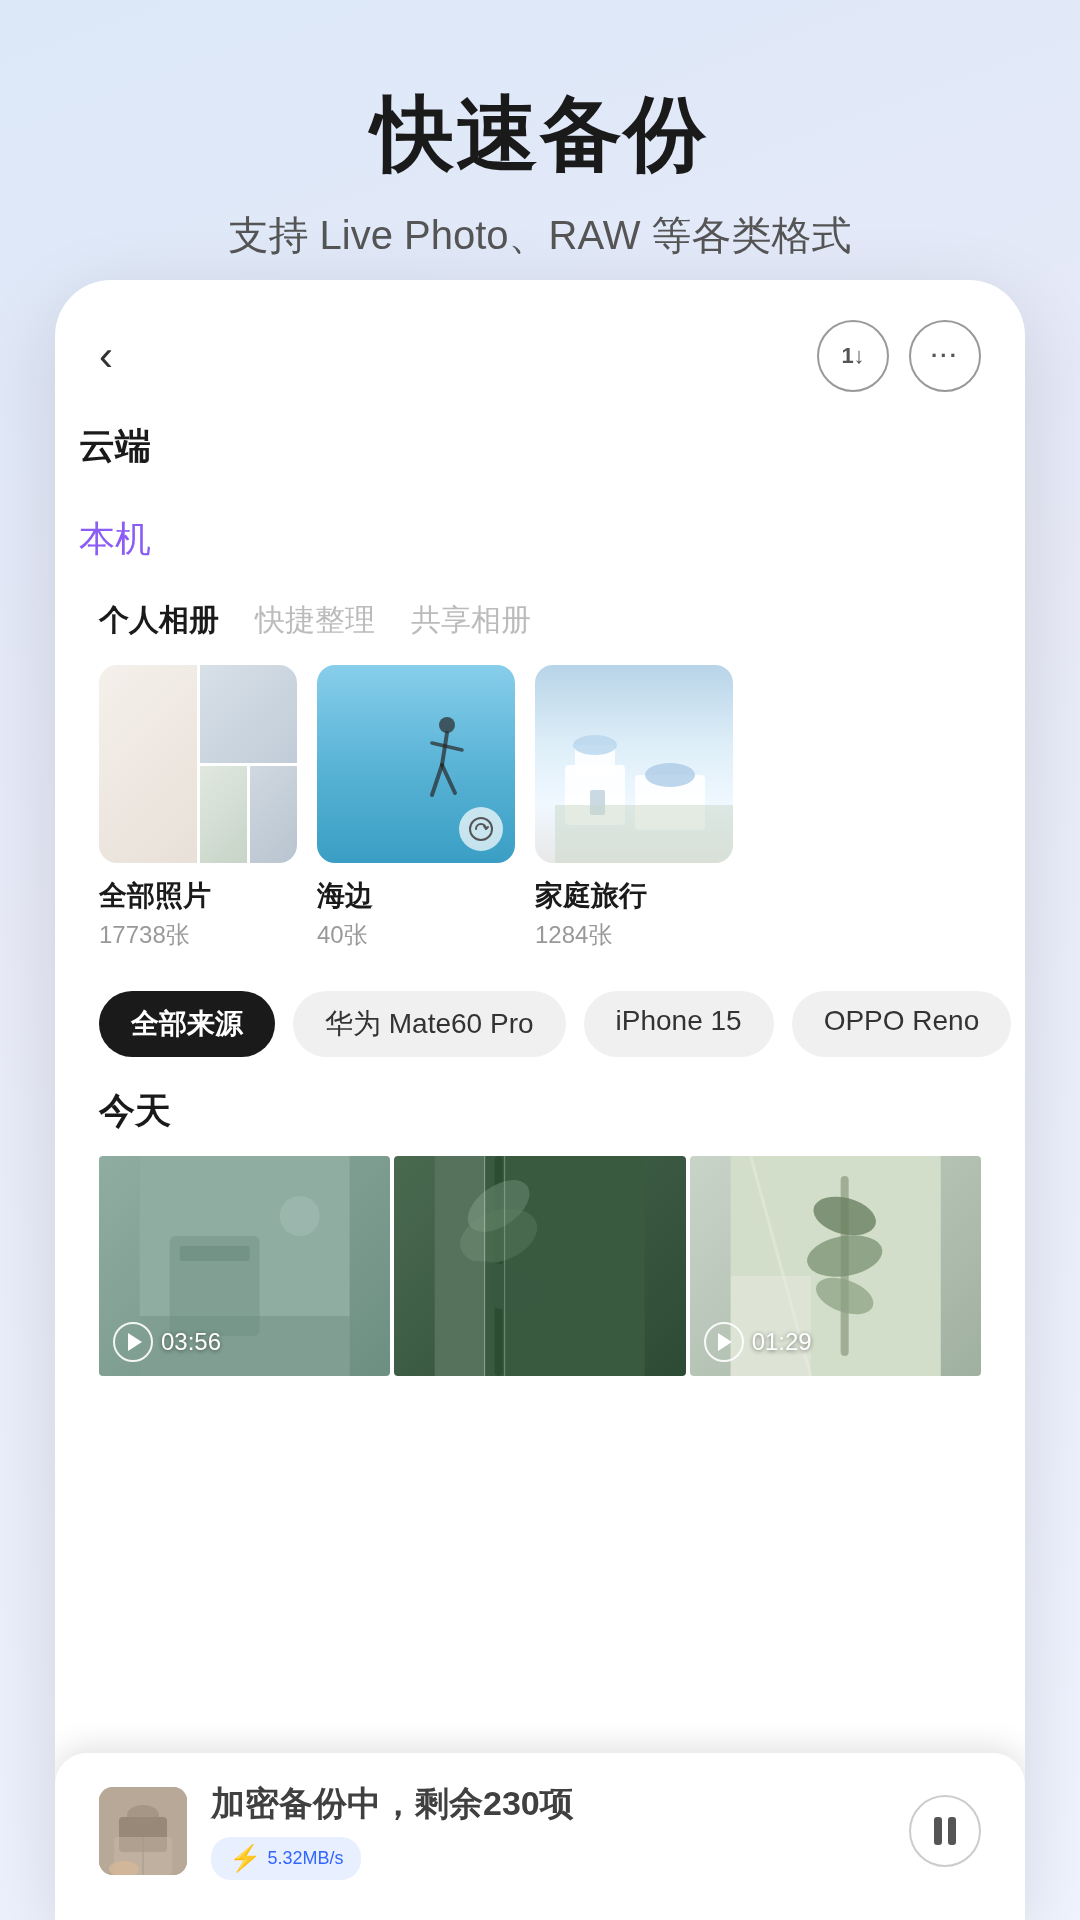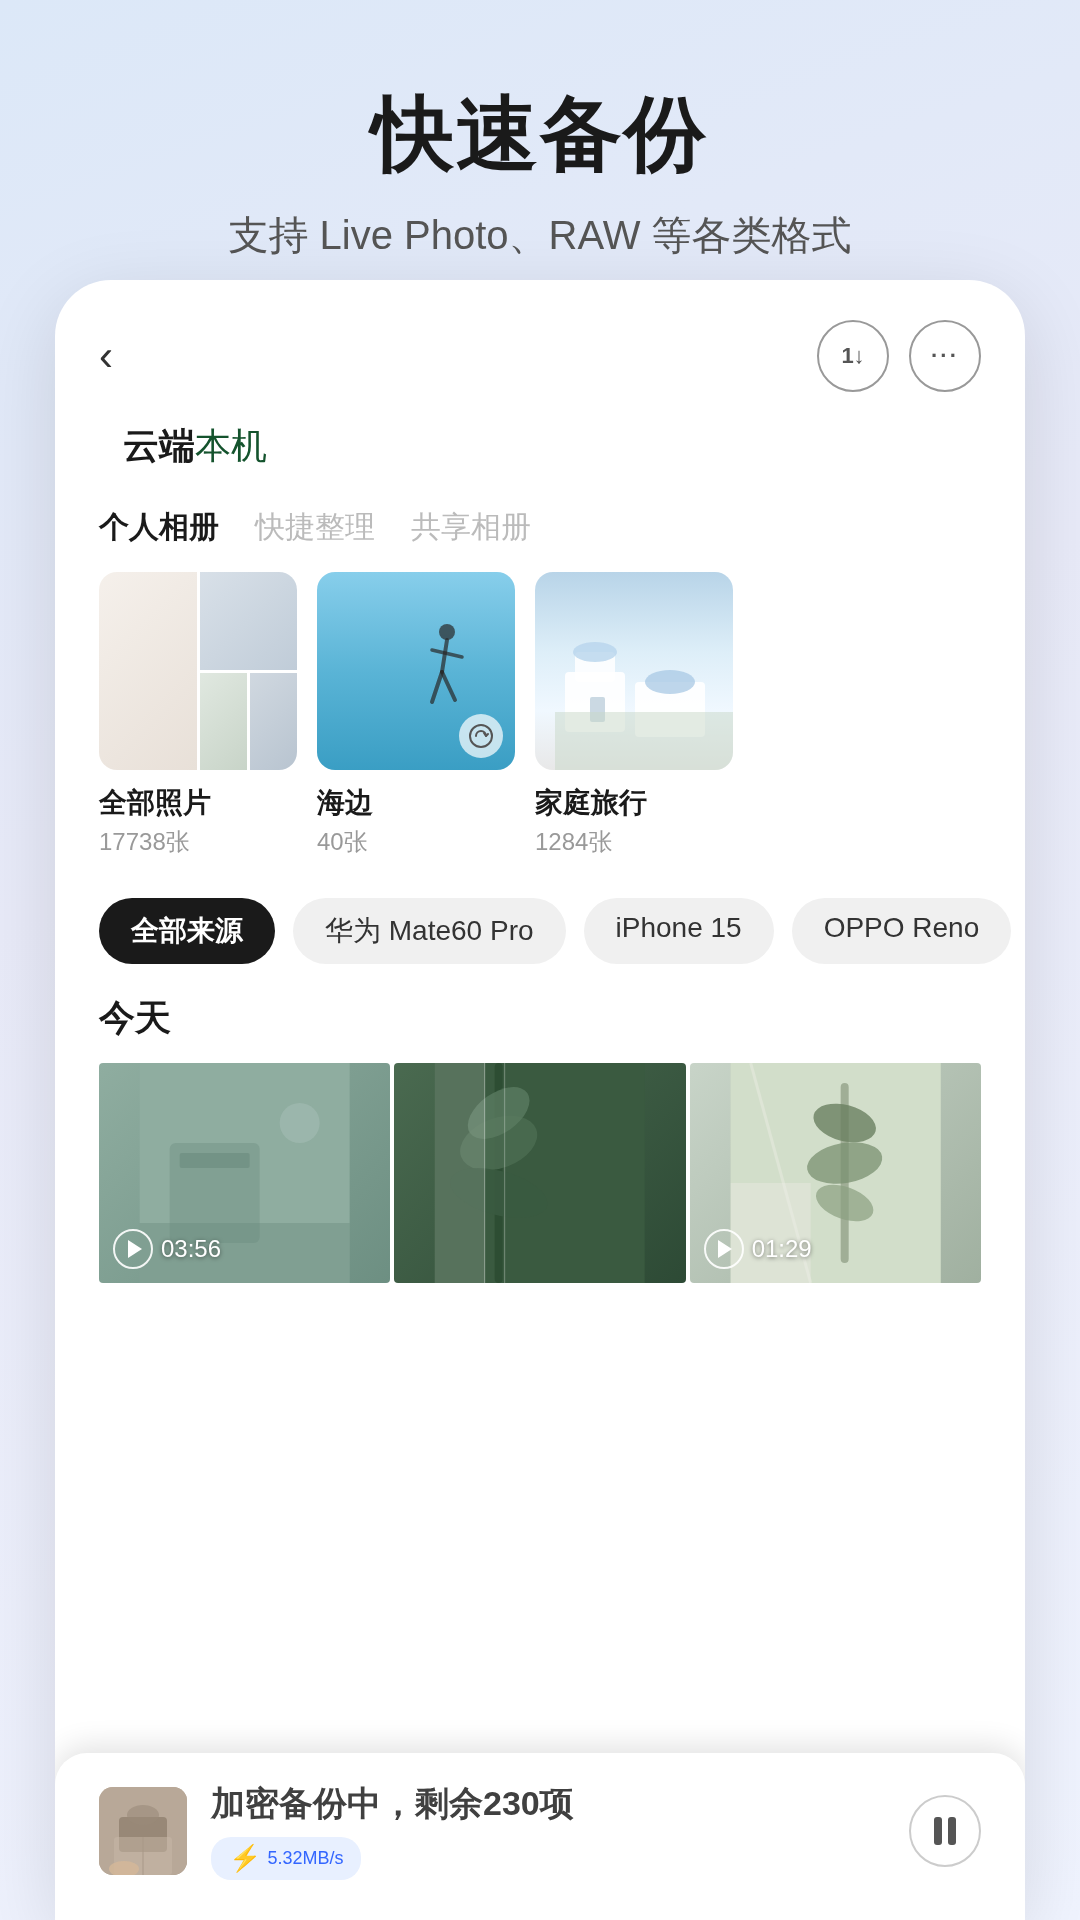--- a/index.html
+++ b/index.html
@@ -78,31 +78,33 @@
     }
     .dots-icon {
       font-size: 28px;
       color: #333;
       letter-spacing: 2px;
     }
 
     
     .tab-row {
       display: flex;
-      padding: 10px 68px 0;
+      gap: 36px;
+      padding: 10px 24px 0;
+      flex-direction: column;
     }
     .tab-item {
       font-size: 36px;
       font-weight: 700;
       color: #1a1a1a;
       padding-bottom: 8px;
       cursor: pointer;
     }
     .tab-item.inactive {
-      color: #14532d;
+      color: #8b5cf6;
       font-weight: 400;
     }
 
     
     .sub-tab-row {
       display: flex;
       gap: 36px;
       padding: 28px 44px 14px;
     }
     .sub-tab {

